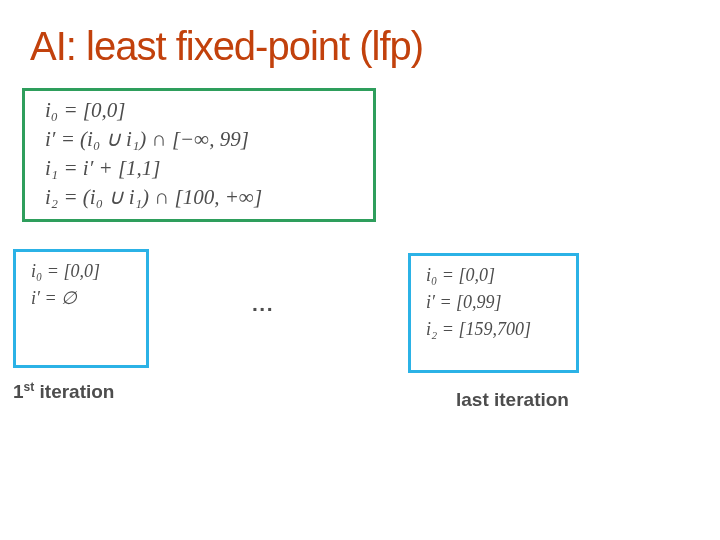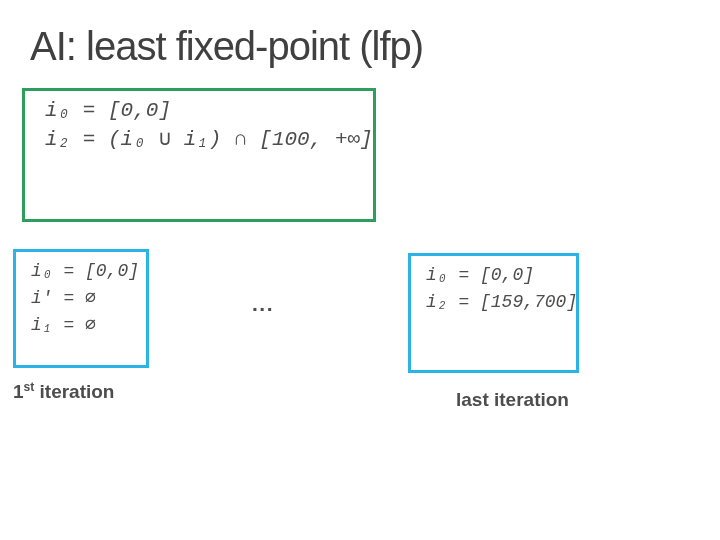--- a/index.html
+++ b/index.html
@@ -5,25 +5,25 @@
   html,body { margin:0; padding:0; background:#fff; }
   .slide {
     position:relative; width:720px; height:540px;
     background:#ffffff; overflow:hidden;
     font-family:"Liberation Sans", sans-serif;
   }
   .title {
     position:absolute; left:30px; top:24px; margin:0;
     font-family:"Liberation Sans", sans-serif;
     font-weight:300; font-size:40px; letter-spacing:-1px;
-    color:#404040; white-space:nowrap;
+    color:#c2410c; white-space:nowrap;
   }
   .box {
     position:absolute; box-sizing:border-box; background:#ffffff;
-    font-family:Liberation Mono, monospace;
+    font-family:Liberation Serif, serif;
     font-style:italic; color:#4d4d4d; white-space:nowrap;
   }
   .program-box {
     left:22px; top:88px; width:354px; height:134px;
     border:3px solid #2e9e5c;
     padding:5px 4px 0 20px;
     font-size:21px; line-height:29px;
   }
   .iter-box {
     border:3px solid #2bb2e6;
@@ -50,33 +50,35 @@
 </style>
 </head>
 <body>
 
 <div class="slide">
 
   <h1 class="title">AI: least fixed-point (lfp)</h1>
 
   <div class="box program-box">
     <div>i₀ = [0,0]</div>
+    <div>i′ = (i₀ ∪ i₁) ∩ [−∞, 99]</div>
+    <div>i₁ = i′ + [1,1]</div>
     <div>i₂ = (i₀ ∪ i₁) ∩ [100, +∞]</div>
   </div>
 
   <div class="box iter-box first-box">
     <div>i₀ = [0,0]</div>
     <div>i′ = ∅</div>
-    <div>i₁ = ∅</div>
   </div>
 
   <div class="ellipsis">...</div>
 
   <div class="box iter-box last-box">
     <div>i₀ = [0,0]</div>
+    <div>i′ = [0,99]</div>
     <div>i₂ = [159,700]</div>
   </div>
 
   <div class="caption first-caption">
     <span>1</span><sup>st</sup><span> iteration</span>
   </div>
 
   <div class="caption last-caption">last iteration</div>
 
 </div>

